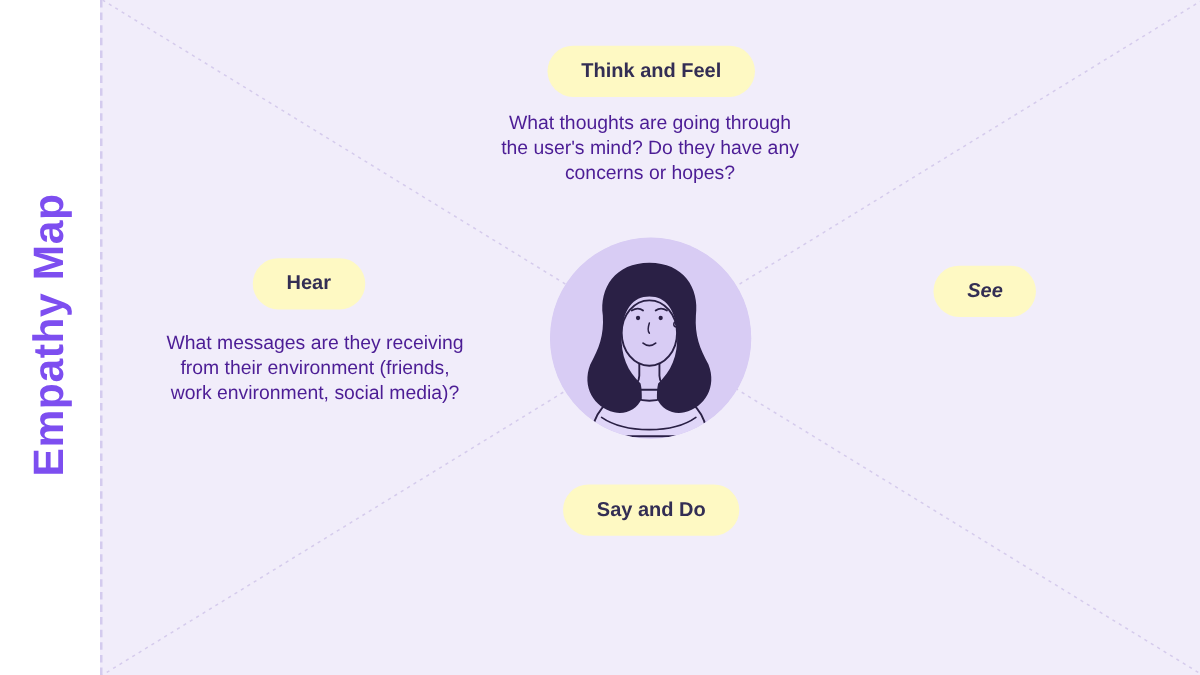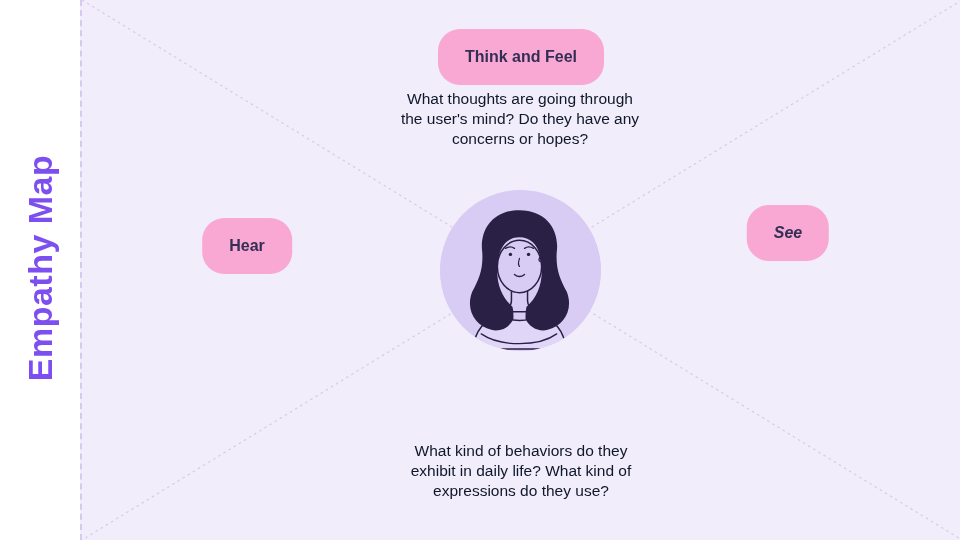--- a/index.html
+++ b/index.html
@@ -30,44 +30,44 @@
   #panel {
     position: absolute; left: 80px; top: 0; width: 880px; height: 540px;
     background: #f1edfa;
     border-left: 2px dashed #d4cbee;
   }
   #diagonal-guides { position: absolute; left: 0; top: 0; width: 880px; height: 540px; }
 
   .pill {
     position: absolute;
     transform: translate(-50%, -50%);
-    background: #f9a8d4;
+    background: #fef9c3;
     border-radius: 22px;
-    height: 56px;
+    height: 41px;
     padding: 0 27px;
     display: flex; align-items: center; justify-content: center;
     font-size: 16px; font-weight: 700;
     color: #332e54;
     white-space: nowrap;
   }
   .desc {
     position: absolute;
     transform: translate(-50%, -50%);
     text-align: center;
     white-space: pre-line;
     font-size: 15.5px;
     line-height: 20px;
-    color: #0f172a;
+    color: #4c1d95;
     font-weight: 400;
     width: 300px;
   }
   
   #pill-think { left: 521px; top: 57px; }
   #desc-think { left: 520px; top: 119px; }
-  #pill-hear  { left: 247px; top: 246px; }
+  #pill-hear  { left: 247px; top: 227px; }
   #desc-hear  { left: 252px; top: 295px; }
   #pill-see   { left: 788px; top: 233px; font-style: italic; }
   #desc-see   { left: 788px; top: 295px; }
   #pill-say   { left: 521px; top: 408px; }
   #desc-say   { left: 521px; top: 471px; }
 
   #persona-circle {
     position: absolute;
     left: 440px; top: 190px;
     width: 161px; height: 161px;
@@ -92,26 +92,27 @@
       <line x1="880" y1="0" x2="0" y2="540" stroke="#d5cbec" stroke-width="1.2" stroke-dasharray="2.5 3.5"></line>
     </svg>
   </div>
 
   <div class="pill" id="pill-think">Think and Feel</div>
   <div class="desc" id="desc-think">What thoughts are going through
 the user's mind? Do they have any
 concerns or hopes?</div>
 
   <div class="pill" id="pill-hear">Hear</div>
+  <div class="desc" id="desc-hear">What messages are they receiving
+from their environment (friends,
+work environment, social media)?</div>
 
   <div class="pill" id="pill-see">See</div>
 
-  <div class="desc" id="desc-say">What kind of behaviors do they
-exhibit in daily life? What kind of
-expressions do they use?</div>
+  <div class="pill" id="pill-say">Say and Do</div>
 
   <div id="persona-circle">
     <svg viewBox="0 0 160 160" aria-hidden="true">
       <defs>
         <clipPath id="avclip">
             <circle cx="80" cy="80" r="80"></circle>
           </clipPath>
       </defs>
       <g clip-path="url(#avclip)" stroke-linecap="round" stroke-linejoin="round">
         <circle cx="80" cy="80" r="80" fill="#d8ccf4"></circle>

